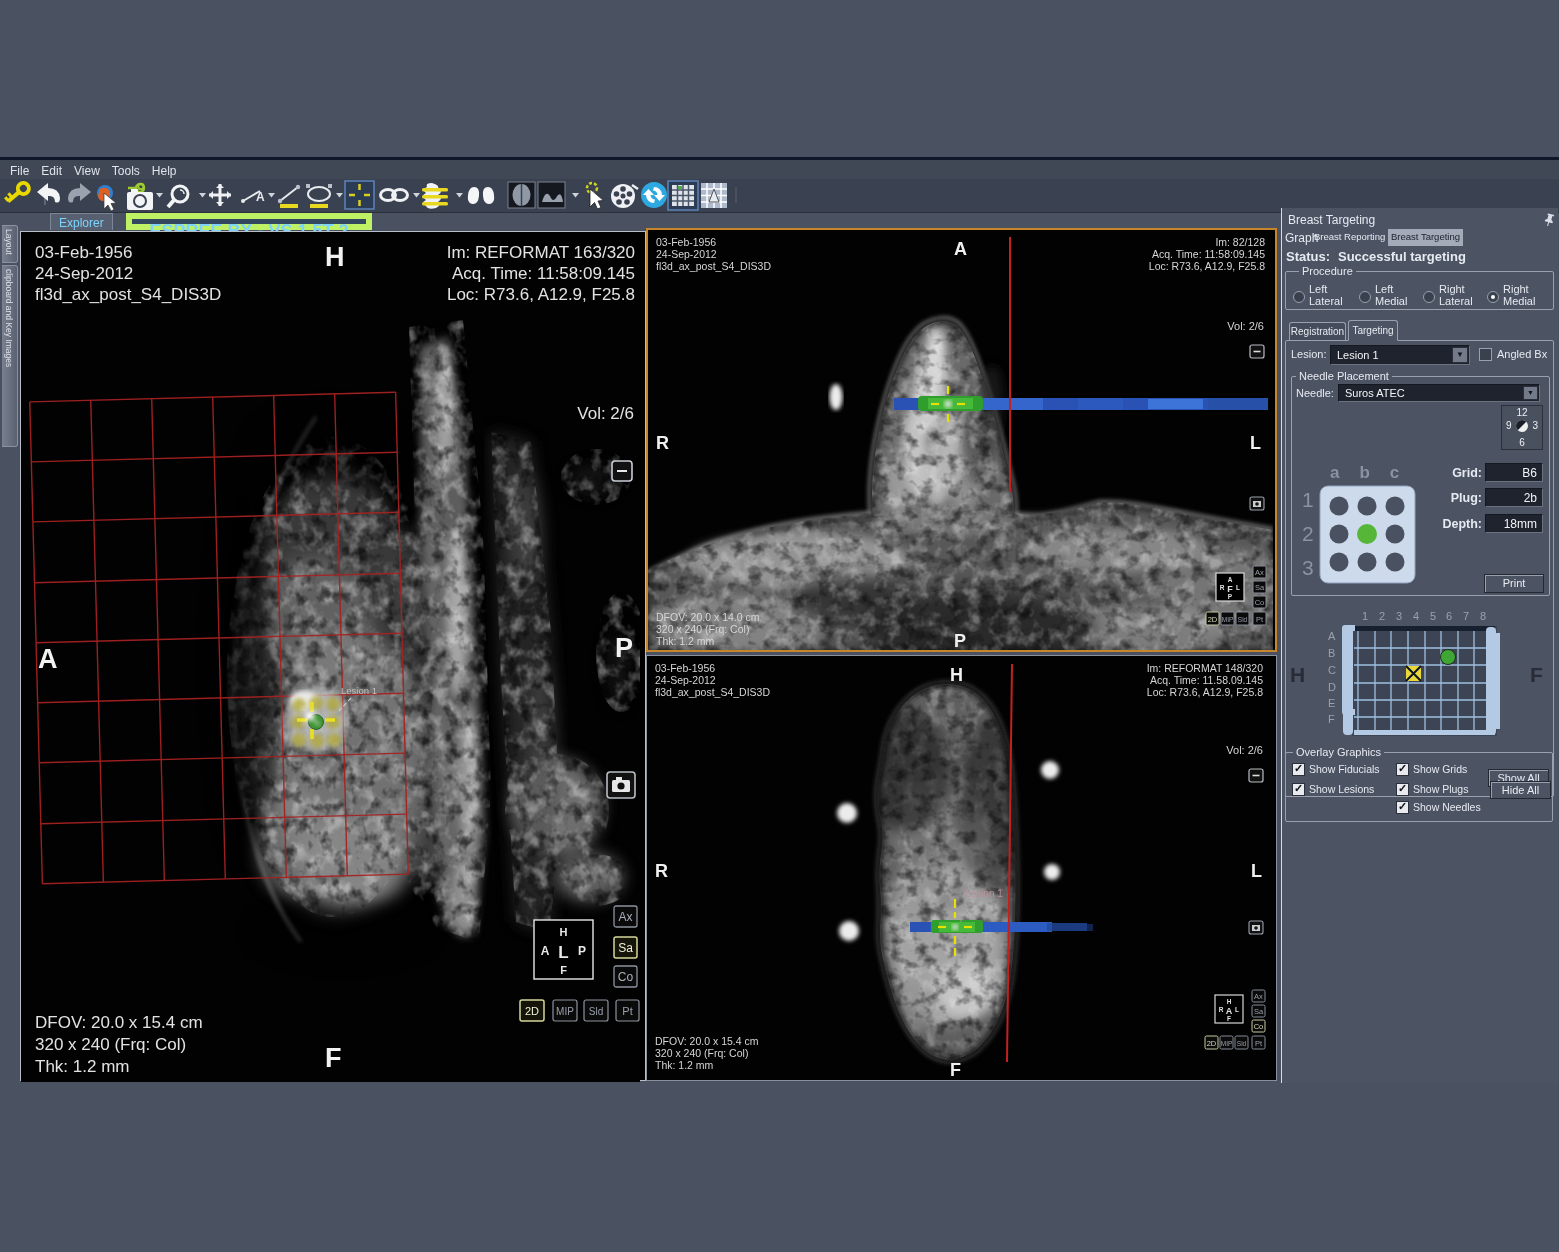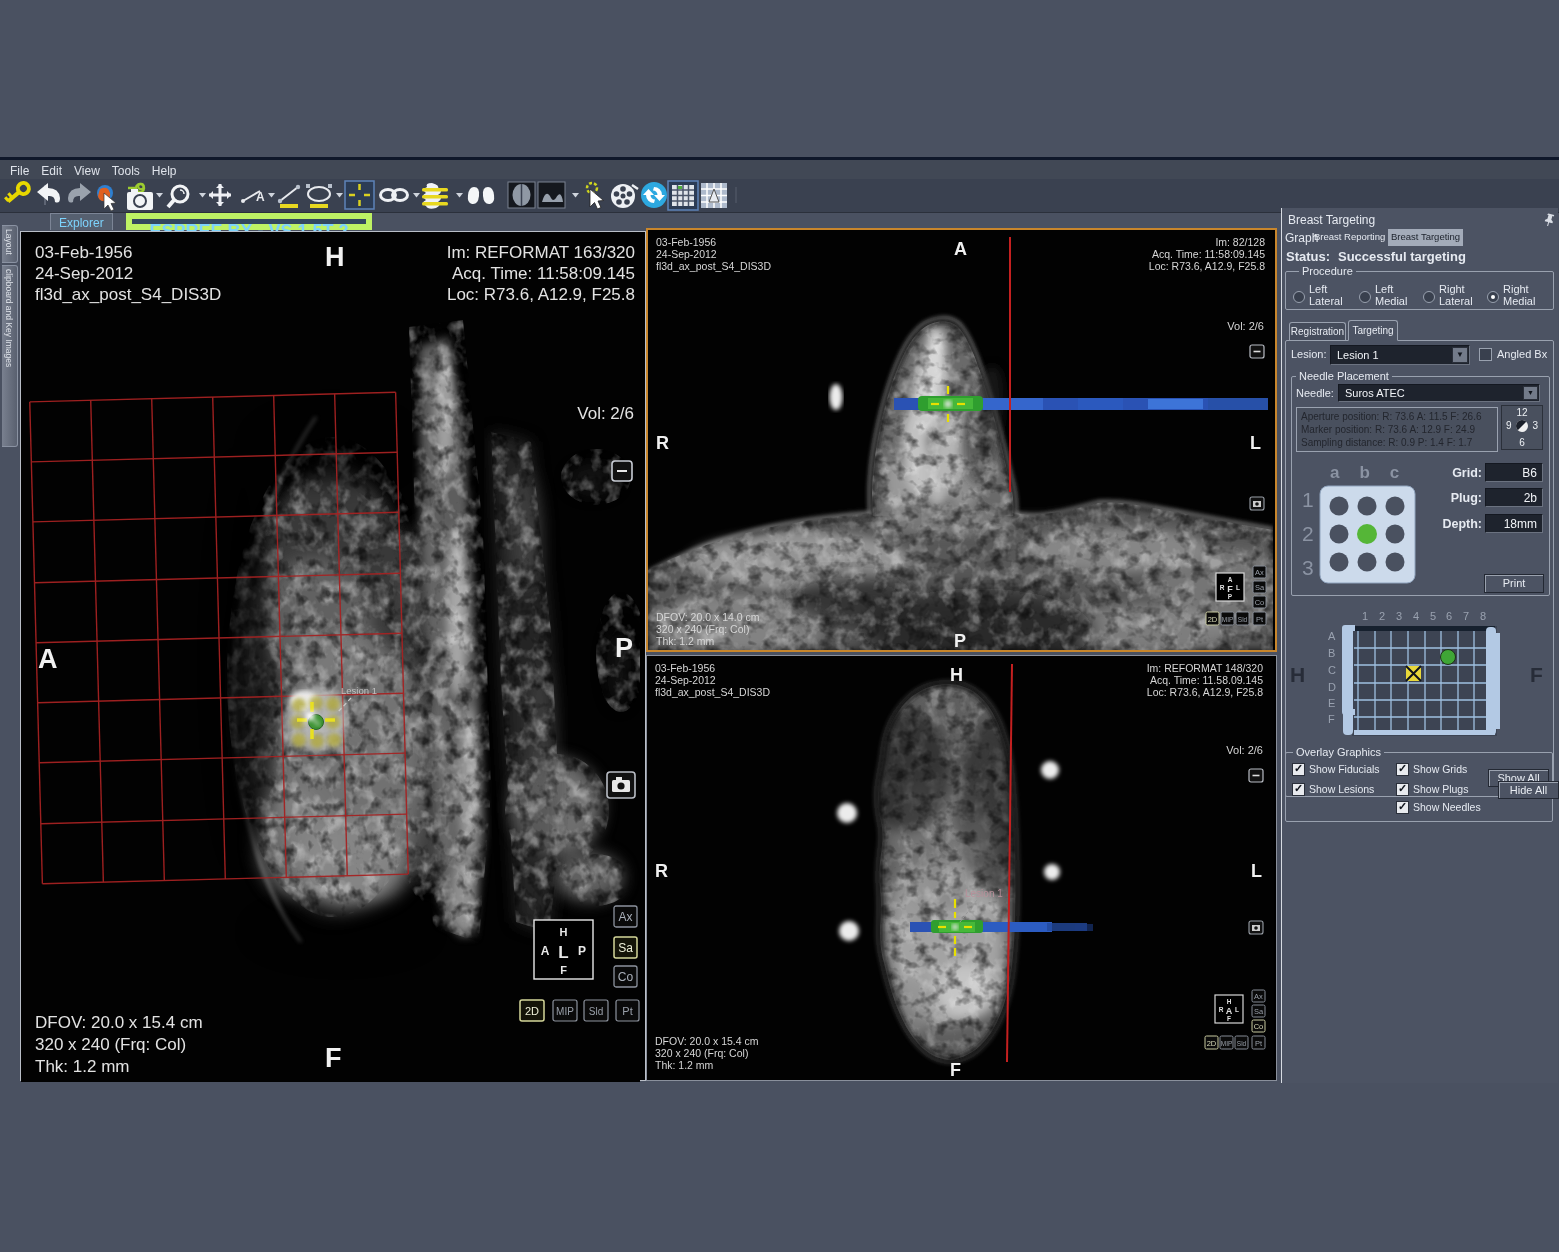--- a/index.html
+++ b/index.html
@@ -741,21 +741,20 @@
  <div style="position:absolute;left:197px;top:140px;width:11px;height:11px;background:#39404e;border:1px solid #99a1af;"></div>
  <div class="rp-txt" style="left:215px;top:140px;">Angled Bx</div>
 
  <div class="group" style="left:9px;top:168px;width:257px;height:218px;"></div>
  <div class="glabel" style="left:14px;top:162px;">Needle Placement</div>
  <div class="rp-txt" style="left:14px;top:179px;">Needle:</div>
  <div class="darkfield" style="left:56px;top:176px;width:200px;height:16px;">
       <span style="position:absolute;left:6px;top:2px;">Suros ATEC</span>
    <div style="position:absolute;right:1px;top:1px;width:13px;height:12px;background:#737b8a;border:1px solid #2a2f3a;color:#10141c;font-size:7px;text-align:center;line-height:11px;">▼</div>
  </div>
- <div style="position:absolute;left:14px;top:199px;width:196px;height:41px;background:#49505e;border:1px solid #9aa2b0;color:#23262e;font-size:10px;line-height:13px;padding:2px 0 0 4px;">Aperture position: R: 73.6 A: 11.5 F: 26.6<br>Marker position: R: 73.6 A: 12.9 F: 24.9<br>Sampling distance: R: 0.9 P: 1.4 F: 1.7</div>
  <div style="position:absolute;left:219px;top:197px;width:40px;height:43px;background:#49505e;border:1px solid #2b303a;color:#eef1f5;font-size:10px;">
    <div style="position:absolute;left:0;width:100%;text-align:center;top:1px;">12</div>
    <div style="position:absolute;left:4px;top:14px;">9</div>
    <div style="position:absolute;right:4px;top:14px;">3</div>
    <div style="position:absolute;left:0;width:100%;text-align:center;bottom:1px;">6</div>
    <svg width="14" height="14" style="position:absolute;left:13px;top:13px">
         <circle cx="7" cy="7" r="6" fill="#f0f0f0"></circle>
         <path d="M7 1 a6 6 0 0 0 0 12 z" fill="#1a1f29" transform="rotate(45 7 7)"></path>
       </svg>
  </div>
@@ -845,14 +844,14 @@
     <div class="rp-txt" style="left:27px;top:555px;font-size:10.5px;">Show Fiducials</div>
  <div class="cb" style="left:10px;top:575px;"></div>
     <div class="rp-txt" style="left:27px;top:575px;font-size:10.5px;text-align:right;">Show Lesions</div>
  <div class="cb" style="left:114px;top:555px;"></div>
     <div class="rp-txt" style="left:131px;top:555px;font-size:10.5px;">Show Grids</div>
  <div class="cb" style="left:114px;top:575px;"></div>
     <div class="rp-txt" style="left:131px;top:575px;font-size:10.5px;">Show Plugs</div>
  <div class="cb" style="left:114px;top:593px;"></div>
     <div class="rp-txt" style="left:131px;top:593px;font-size:10.5px;">Show Needles</div>
  <div class="btn3d" style="left:206px;top:549px;width:59px;height:16px;line-height:16px;margin-top:12px;">Show All</div>
- <div class="btn3d" style="left:216px;top:573px;width:59px;height:16px;line-height:16px;">Hide All</div>
+ <div class="btn3d" style="left:208px;top:573px;width:59px;height:16px;line-height:16px;">Hide All</div>
 </div>
 
 </body></html>

